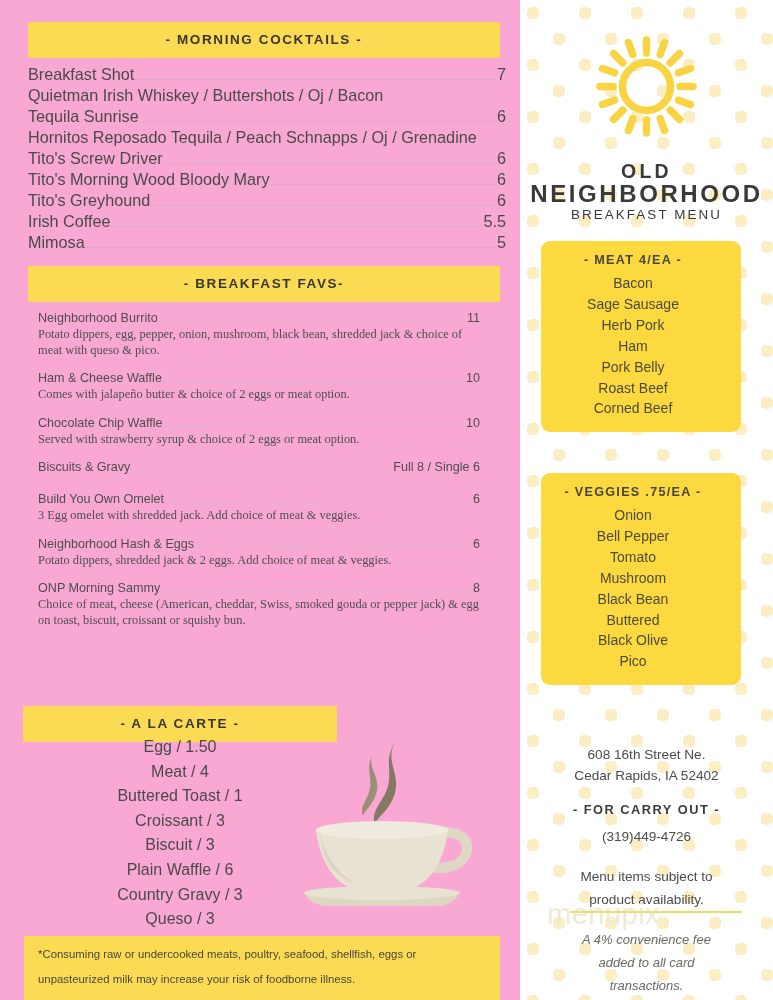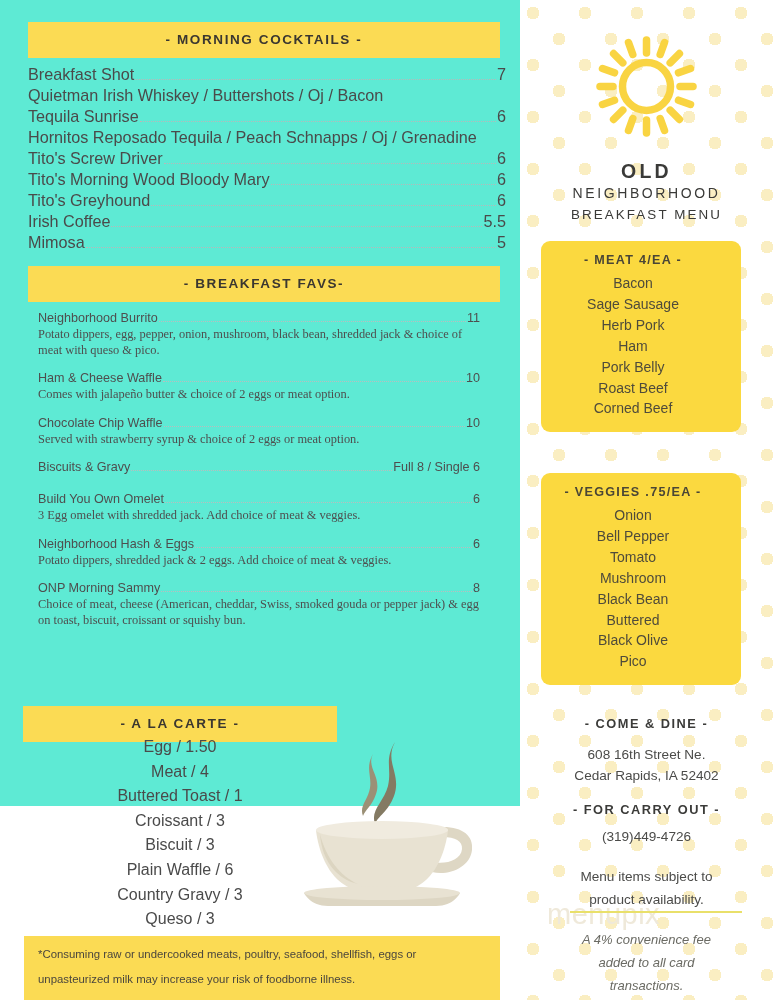--- a/index.html
+++ b/index.html
@@ -8,22 +8,22 @@
     background:#ffffff;
     font-family:"Liberation Sans", sans-serif;
     overflow:hidden;
     position:relative;
   }
   .page{position:relative;width:773px;height:1000px;display:flex;}
 
   
   .left{
     position:relative;
-    width:520px;height:806px;
-    background:#5eead4;
+    width:520px;height:1000px;
+    background:#f9a8d4;
     flex:0 0 520px;
   }
 
   .bar{
     background:#fbdb54;
     color:#3b3730;
     text-align:center;
     font-weight:bold;
     letter-spacing:1.6px;
     font-size:13.5px;
@@ -104,21 +104,21 @@
   }
 
   .sun{position:absolute;left:76px;top:36px;width:101px;height:101px;}
 
   .brand{position:absolute;left:0;top:160px;width:253px;text-align:center;}
   .brand-l1{
     font-size:19.5px;font-weight:bold;color:#3a3a38;
     letter-spacing:3.2px;line-height:22px;
   }
   .brand-l2{
-    font-size:14px;font-weight:normal;color:#3a3a38;
+    font-size:24px;font-weight:bold;color:#3a3a38;
     letter-spacing:2.6px;line-height:23px;
   }
   .brand-l3{
     font-size:13.4px;color:#3a3a38;
     letter-spacing:2.1px;line-height:18px;margin-top:1px;
   }
 
   .card{
     position:absolute;left:21px;width:200px;
     background:#fbd93f;
@@ -351,23 +351,20 @@
       <div class="card-item">Onion</div>
       <div class="card-item">Bell Pepper</div>
       <div class="card-item">Tomato</div>
       <div class="card-item">Mushroom</div>
       <div class="card-item">Black Bean</div>
       <div class="card-item">Buttered</div>
       <div class="card-item">Black Olive</div>
       <div class="card-item">Pico</div>
     </div>
 
-    <div class="info" style="top:716px;">
-      <div class="info-title">- COME &amp; DINE -</div>
-    </div>
 
     <div class="info" style="top:744px;">
       <div class="info-line">608 16th Street Ne.</div>
       <div class="info-line">Cedar Rapids, IA 52402</div>
     </div>
 
     <div class="info" style="top:802px;">
       <div class="info-title">- FOR CARRY OUT -</div>
     </div>
 

